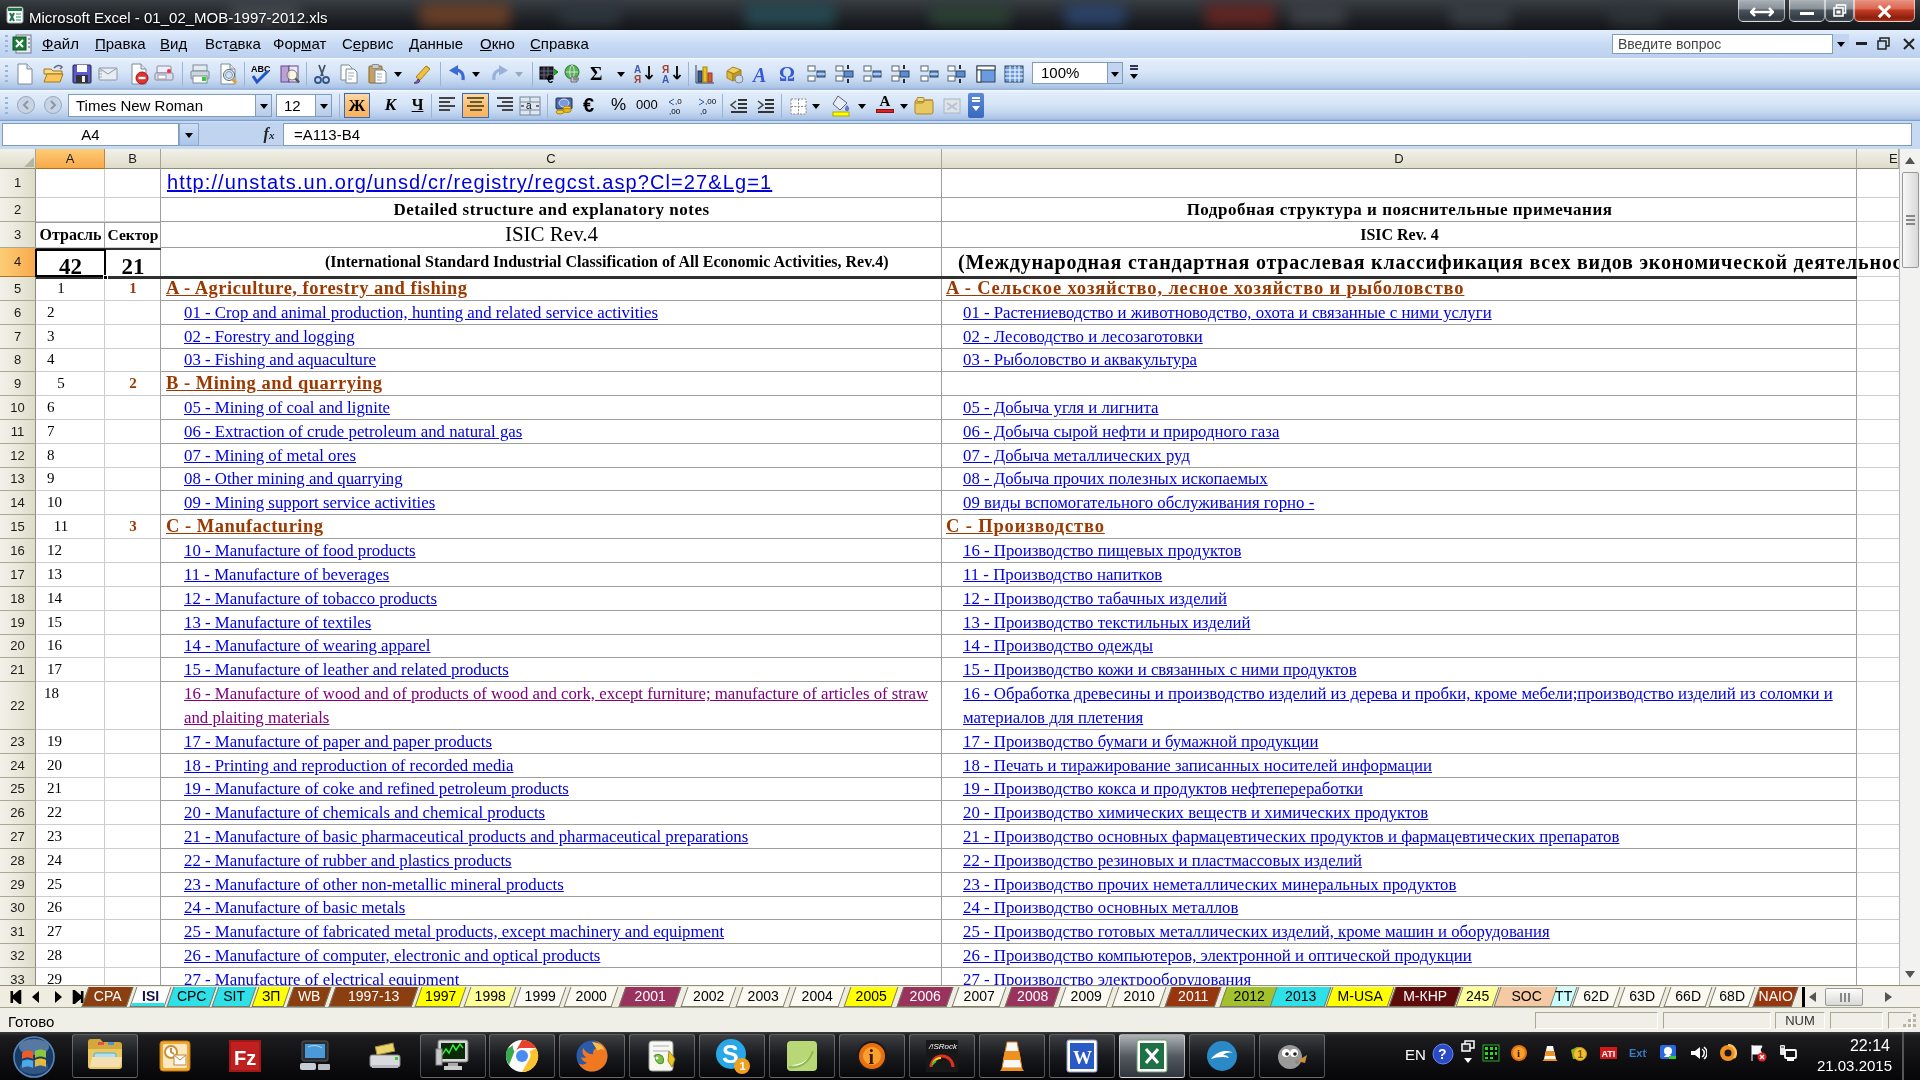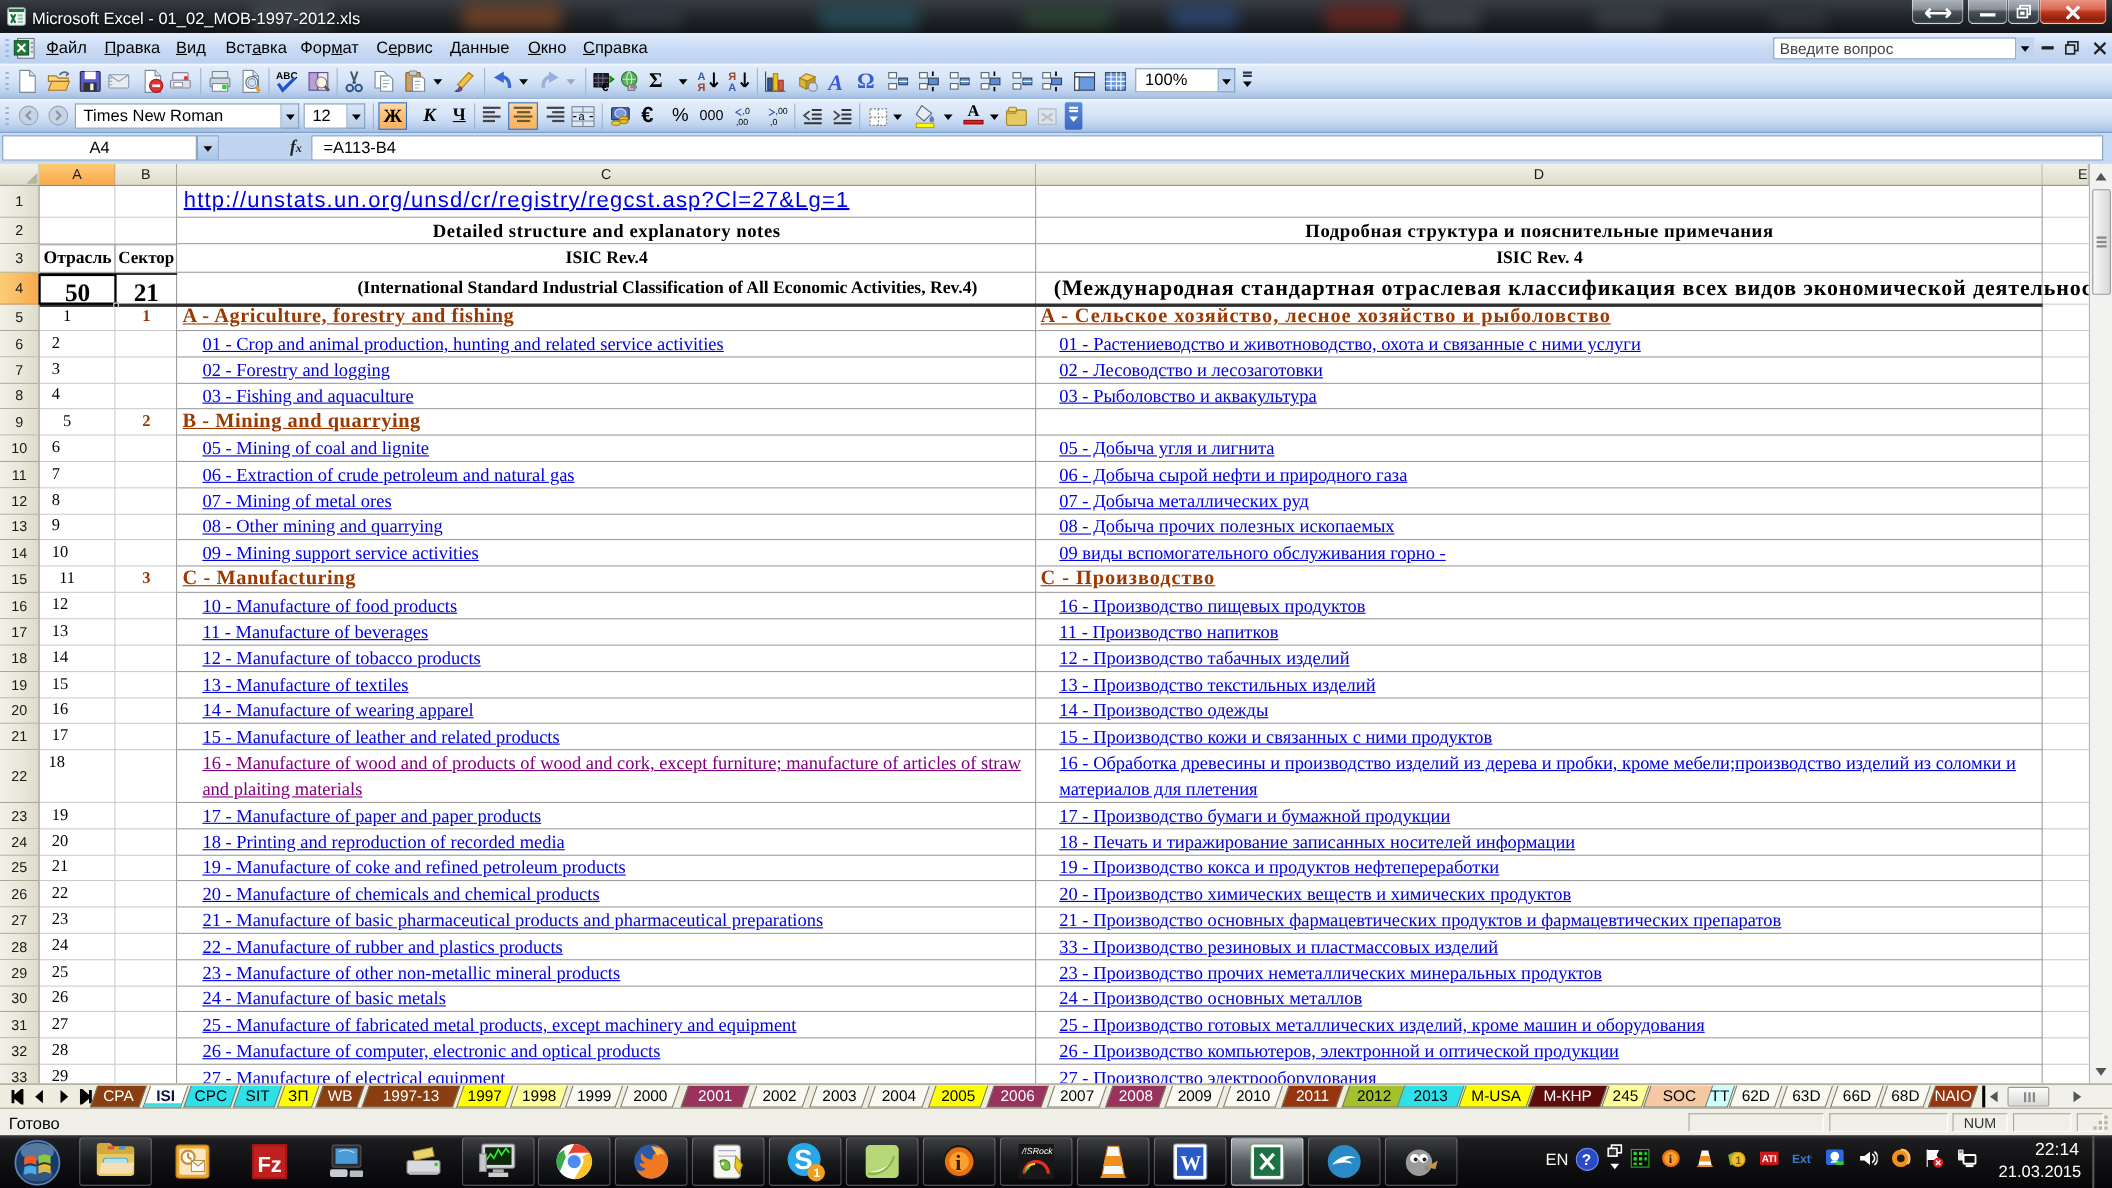--- a/index.html
+++ b/index.html
@@ -568,23 +568,23 @@
     <div class="tl" style="left:36px;top:73px;width:125px;height:1px"></div>
     <div class="tl" style="left:36px;top:99px;width:125px;height:1px"></div>
     <div class="tl" style="left:104px;top:73px;width:1px;height:55px"></div>
     <div class="ab" style="left:36px;top:127px;width:1821px;height:2.5px;background:#303030"></div>
     <div class="ab" style="left:36px;top:99px;width:125px;height:1.5px;background:#303030"></div>
     <div class="ab" style="left:167px;top:20px;width:775px;height:29px;line-height:27px;font-size:20px;letter-spacing:1.1px;color:#0000dd;text-decoration:underline;white-space:nowrap">http://unstats.un.org/unsd/cr/registry/regcst.asp?Cl=27&amp;Lg=1</div>
     <div class="ctext" style="left:161px;top:49px;width:781px;height:24px;line-height:23px;font-weight:bold;font-size:17px;letter-spacing:0.5px;text-align:center">Detailed structure and explanatory notes</div>
     <div class="ctext" style="left:942px;top:49px;width:915px;height:24px;line-height:23px;font-weight:bold;font-size:17px;letter-spacing:0.5px;text-align:center">Подробная структура и пояснительные примечания</div>
     <div class="ctext" style="left:36px;top:73px;width:69px;height:26px;line-height:25px;font-weight:bold;font-size:16px;text-align:center">Отрасль</div>
     <div class="ctext" style="left:105px;top:73px;width:56px;height:26px;line-height:25px;font-weight:bold;font-size:15.5px;text-align:center">Сектор</div>
-    <div class="ctext" style="left:161px;top:73px;width:781px;height:26px;line-height:25px;font-weight:bold;font-size:16px;text-align:center">ISIC Rev.4</div>
+    <div class="ctext" style="left:161px;top:73px;width:781px;height:26px;line-height:25px;font-weight:normal;font-size:21px;text-align:center">ISIC Rev.4</div>
     <div class="ctext" style="left:942px;top:73px;width:915px;height:26px;line-height:25px;font-weight:bold;font-size:16px;text-align:center">ISIC Rev. 4</div>
-    <div class="ctext" style="left:36px;top:99px;width:69px;height:29px;line-height:37px;font-weight:bold;font-size:23px;text-align:center">50</div>
+    <div class="ctext" style="left:36px;top:99px;width:69px;height:29px;line-height:37px;font-weight:bold;font-size:23px;text-align:center">42</div>
     <div class="ctext" style="left:105px;top:99px;width:56px;height:29px;line-height:37px;font-weight:bold;font-size:23px;text-align:center">21</div>
     <div class="ctext" style="left:325px;top:99px;height:29px;line-height:28px;font-weight:bold;font-size:16px">(International Standard Industrial Classification of All Economic Activities, Rev.4)</div>
     <div class="ctext" style="left:958px;top:99px;height:29px;line-height:28px;font-weight:bold;font-size:20px;letter-spacing:0.78px">(Международная стандартная отраслевая классификация всех видов экономической деятельности, Rev. 4)</div>
     <div class="ab" style="left:35px;top:100px;width:71px;height:28px;border:2px solid #000"></div>
     <div class="ab" style="left:103px;top:126px;width:5px;height:5px;background:#000;border:1px solid #fff"></div>
     <div class="ctext" style="left:36px;top:128px;width:50px;height:24px;line-height:22px;font-size:15px;text-align:center">1</div>
     <div class="ctext" style="left:105px;top:128px;width:56px;height:24px;line-height:22px;font-size:15px;font-weight:bold;color:#9c3900;text-align:center">1</div>
     <div class="sec" style="position:absolute;left:166px;top:128px;height:24px;line-height:23px">A - Agriculture, forestry and fishing</div>
     <div class="sec" style="position:absolute;left:946px;top:128px;height:24px;line-height:23px;letter-spacing:0.85px">A - Сельское хозяйство, лесное хозяйство и рыболовство</div>
     <div class="ctext" style="left:47px;top:152px;width:30px;height:24px;line-height:22px;font-size:15px">2</div>
@@ -649,21 +649,21 @@
     <div class="det" style="position:absolute;left:184px;top:629px;height:23px;line-height:22px">19 - Manufacture of coke and refined petroleum products</div>
     <div class="det" style="position:absolute;left:963px;top:629px;height:23px;line-height:22px">19 - Производство кокса и продуктов нефтепереработки</div>
     <div class="ctext" style="left:47px;top:652px;width:30px;height:24px;line-height:22px;font-size:15px">22</div>
     <div class="det" style="position:absolute;left:184px;top:652px;height:24px;line-height:23px">20 - Manufacture of chemicals and chemical products</div>
     <div class="det" style="position:absolute;left:963px;top:652px;height:24px;line-height:23px">20 - Производство химических веществ и химических продуктов</div>
     <div class="ctext" style="left:47px;top:676px;width:30px;height:24px;line-height:22px;font-size:15px">23</div>
     <div class="det" style="position:absolute;left:184px;top:676px;height:24px;line-height:23px">21 - Manufacture of basic pharmaceutical products and pharmaceutical preparations</div>
     <div class="det" style="position:absolute;left:963px;top:676px;height:24px;line-height:23px">21 - Производство основных фармацевтических продуктов и фармацевтических препаратов</div>
     <div class="ctext" style="left:47px;top:700px;width:30px;height:24px;line-height:22px;font-size:15px">24</div>
     <div class="det" style="position:absolute;left:184px;top:700px;height:24px;line-height:23px">22 - Manufacture of rubber and plastics products</div>
-    <div class="det" style="position:absolute;left:963px;top:700px;height:24px;line-height:23px">33 - Производство резиновых и пластмассовых изделий</div>
+    <div class="det" style="position:absolute;left:963px;top:700px;height:24px;line-height:23px">22 - Производство резиновых и пластмассовых изделий</div>
     <div class="ctext" style="left:47px;top:724px;width:30px;height:24px;line-height:22px;font-size:15px">25</div>
     <div class="det" style="position:absolute;left:184px;top:724px;height:24px;line-height:23px">23 - Manufacture of other non-metallic mineral products</div>
     <div class="det" style="position:absolute;left:963px;top:724px;height:24px;line-height:23px">23 - Производство прочих неметаллических минеральных продуктов</div>
     <div class="ctext" style="left:47px;top:748px;width:30px;height:23px;line-height:21px;font-size:15px">26</div>
     <div class="det" style="position:absolute;left:184px;top:748px;height:23px;line-height:22px">24 - Manufacture of basic metals</div>
     <div class="det" style="position:absolute;left:963px;top:748px;height:23px;line-height:22px">24 - Производство основных металлов</div>
     <div class="ctext" style="left:47px;top:771px;width:30px;height:24px;line-height:22px;font-size:15px">27</div>
     <div class="det" style="position:absolute;left:184px;top:771px;height:24px;line-height:23px">25 - Manufacture of fabricated metal products, except machinery and equipment</div>
     <div class="det" style="position:absolute;left:963px;top:771px;height:24px;line-height:23px">25 - Производство готовых металлических изделий, кроме машин и оборудования</div>
     <div class="ctext" style="left:47px;top:795px;width:30px;height:24px;line-height:22px;font-size:15px">28</div>

